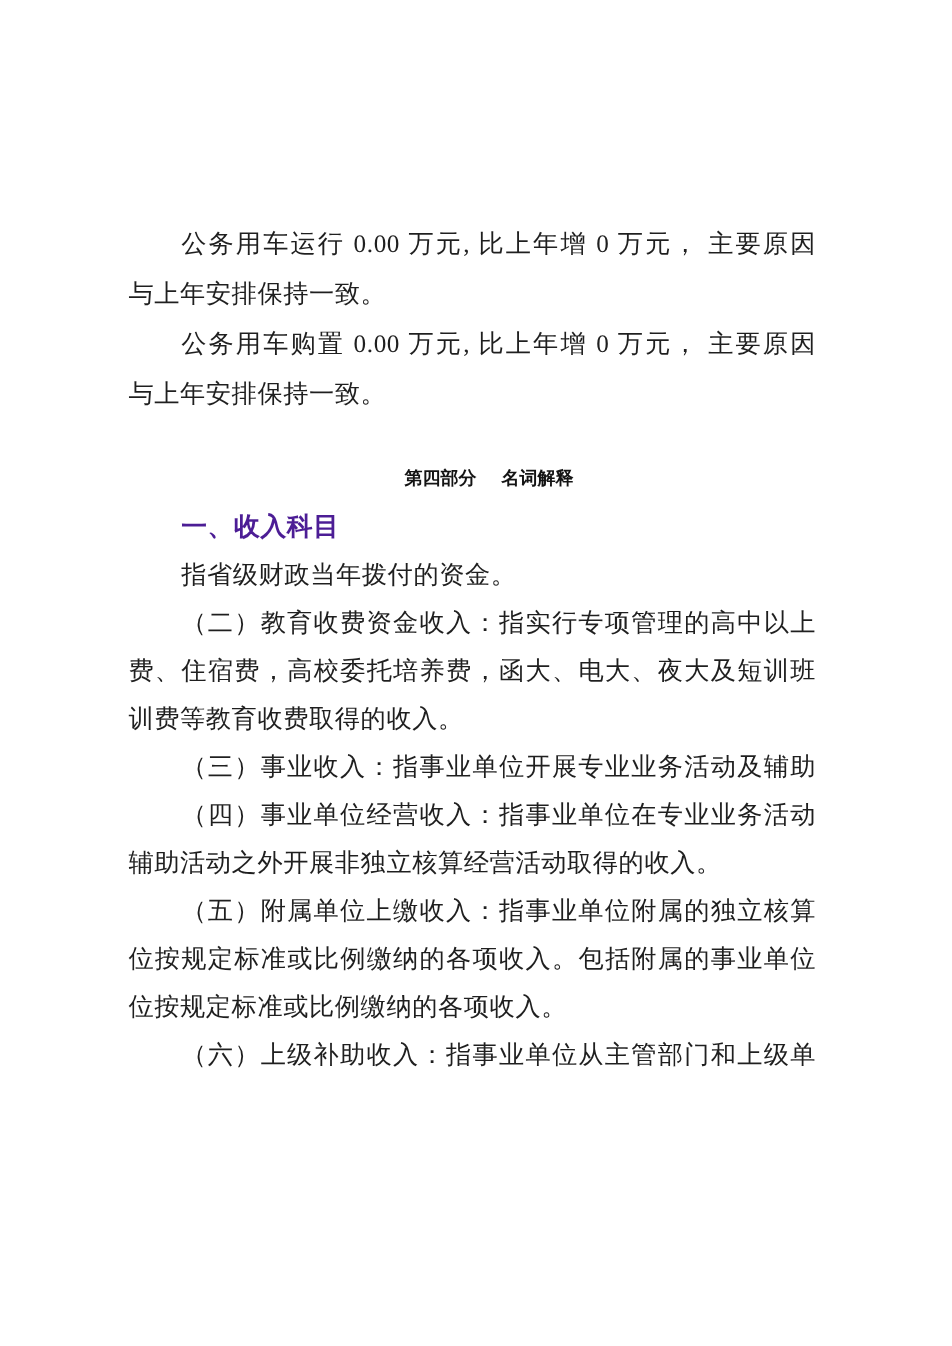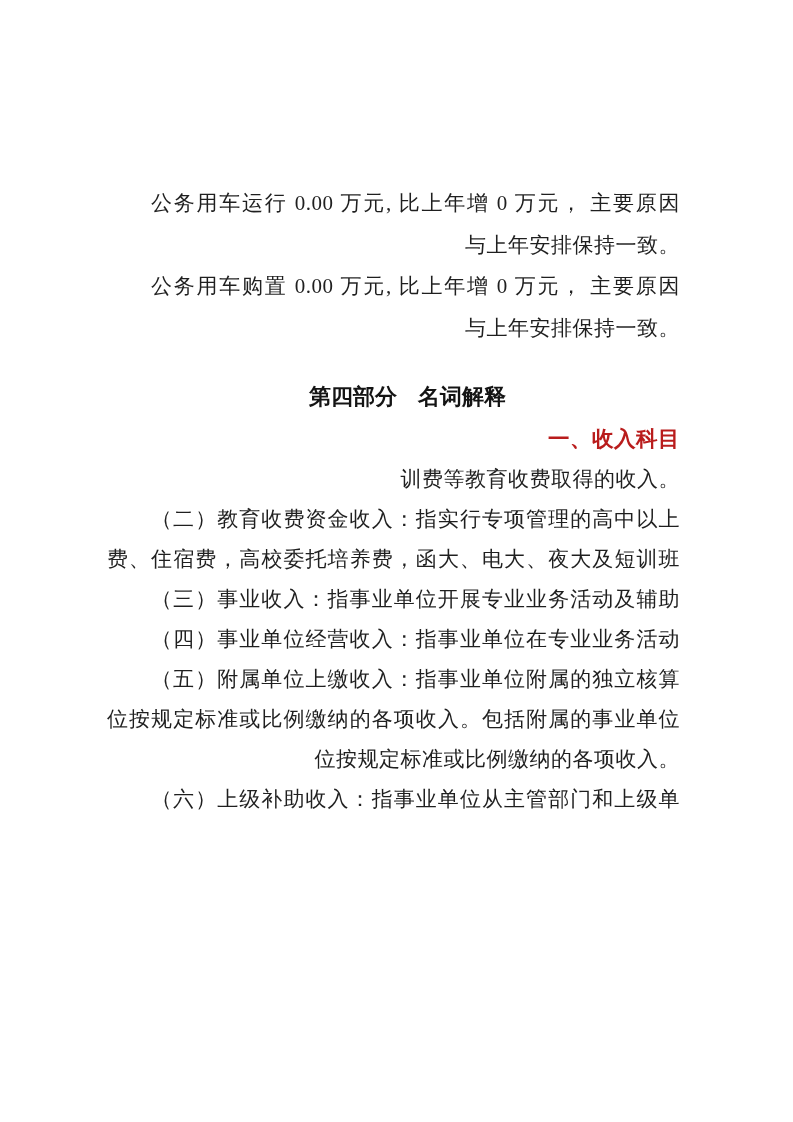--- a/index.html
+++ b/index.html
@@ -21,81 +21,82 @@
     left: 107px;
     top: 183px;
     width: 573px;
   }
   .line {
     height: 40px;
     line-height: 40px;
     font-size: 21px;
     letter-spacing: 0.5px;
     overflow: hidden;
-    text-align: right;
   }
   .top .line {
     height: 41.5px;
     line-height: 41.5px;
   }
   .ind {
     text-indent: 44px;
   }
   .j {
     text-align: justify;
     text-align-last: justify;
   }
   .heading {
     margin-top: 30px;
     height: 40px;
     line-height: 40px;
     text-align: center;
     padding-left: 28px;
-    font-family: Liberation Mono, monospace;
+    font-family: Liberation Serif, serif;
     font-weight: bold;
-    font-size: 22px;
+    font-size: 15px;
     color: #141414;
   }
   .hgap {
     display: inline-block;
     width: 21px;
   }
   .subhead {
     font-weight: bold;
     font-size: 21.5px;
-    color: #b91c1c;
+    color: #4c1d95;
   }
 </style>
 </head>
 <body>
 
 <div class="page">
   <div class="doc">
 
     <div class="top">
       <div class="line ind j">公务用车运行 0.00 万元, 比上年增 0 万元， 主要原因是：</div>
       <div class="line">与上年安排保持一致。</div>
       <div class="line ind j">公务用车购置 0.00 万元, 比上年增 0 万元， 主要原因是：</div>
       <div class="line">与上年安排保持一致。</div>
     </div>
 
     <div class="heading">
       <span>第四部分</span><span class="hgap"></span><span>名词解释</span>
     </div>
 
     <div class="line subhead ind">一、收入科目</div>
-    <div class="line ind">训费等教育收费取得的收入。</div>
+    <div class="line ind">指省级财政当年拨付的资金。</div>
 
 
     <div class="line ind j">（二）教育收费资金收入：指实行专项管理的高中以上学</div>
     <div class="line j">费、住宿费，高校委托培养费，函大、电大、夜大及短训班培</div>
+    <div class="line">训费等教育收费取得的收入。</div>
 
     <div class="line ind j">（三）事业收入：指事业单位开展专业业务活动及辅助活</div>
 
     <div class="line ind j">（四）事业单位经营收入：指事业单位在专业业务活动及</div>
+    <div class="line">辅助活动之外开展非独立核算经营活动取得的收入。</div>
 
     <div class="line ind j">（五）附属单位上缴收入：指事业单位附属的独立核算单</div>
     <div class="line j">位按规定标准或比例缴纳的各项收入。包括附属的事业单位上</div>
     <div class="line">位按规定标准或比例缴纳的各项收入。</div>
 
     <div class="line ind j">（六）上级补助收入：指事业单位从主管部门和上级单位</div>
 
   </div>
 </div>
 

